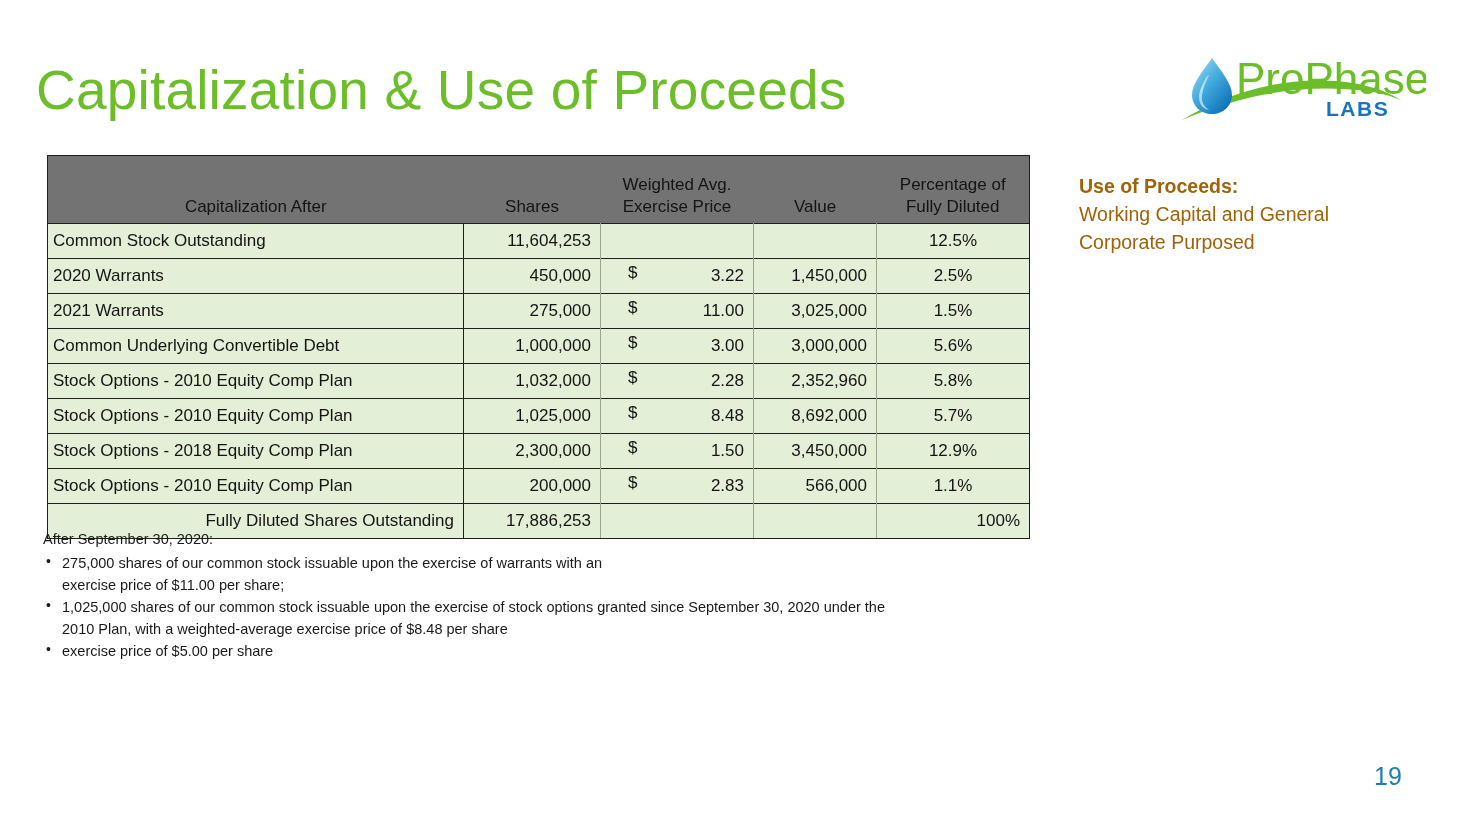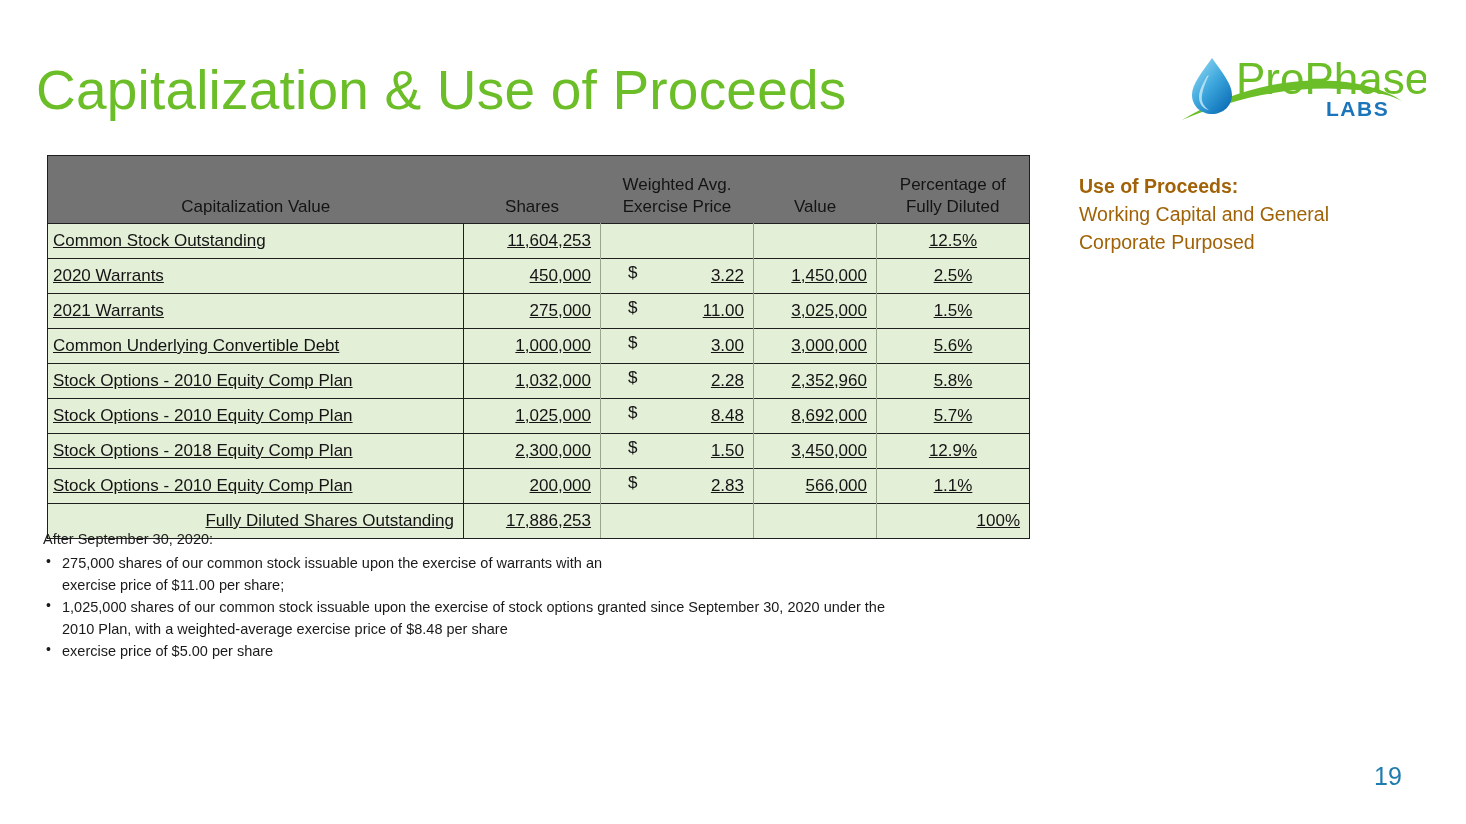--- a/index.html
+++ b/index.html
@@ -75,21 +75,20 @@
   table.cap-table thead tr { border-top: 1.5px solid #1f1f1f; }
 
   table.cap-table tbody td {
     background: #E4EFD7;
     height: 26px;
     padding: 4px 9px;
     border-top: 1.2px solid #1f1f1f;
     border-right: 1.2px solid #9aa78c;
     line-height: 1.2;
     white-space: nowrap;
-    text-decoration: underline;
   }
   table.cap-table tbody tr td:first-child {
     border-left: 1.5px solid #1f1f1f;
     border-right: 1.2px solid #1f1f1f;
     text-align: left;
     padding-left: 5px;
   }
   table.cap-table tbody tr td:last-child {
     border-right: 1.5px solid #1f1f1f;
   }
@@ -190,21 +189,21 @@
       <col class="c-desc">
         <col class="c-sh">
         <col class="c-wap">
         <col class="c-val">
         <col class="c-pct">
     </colgroup>
     <thead>
       <tr>
         <th>
           <span></span>
-          <span>Capitalization Value</span>
+          <span>Capitalization After</span>
         </th>
         <th>
           <span></span>
           <span>Shares</span>
         </th>
         <th>
           <div>Weighted Avg.</div>
           <div>Exercise Price</div>
         </th>
         <th>

